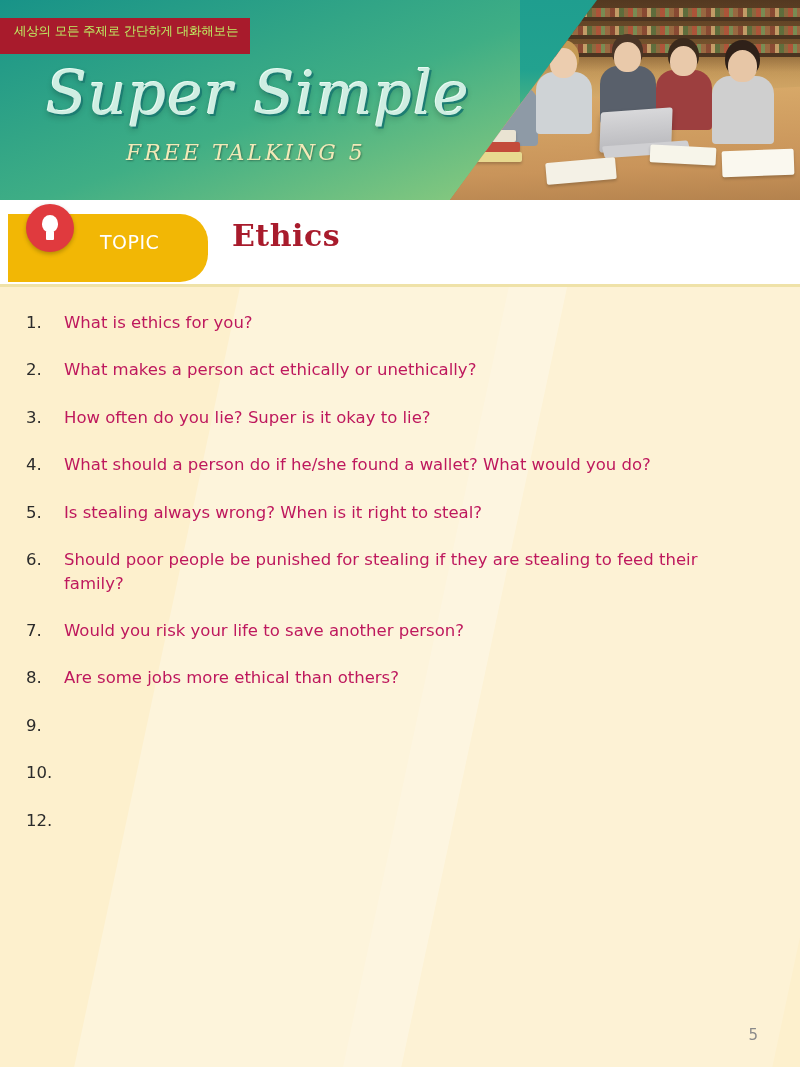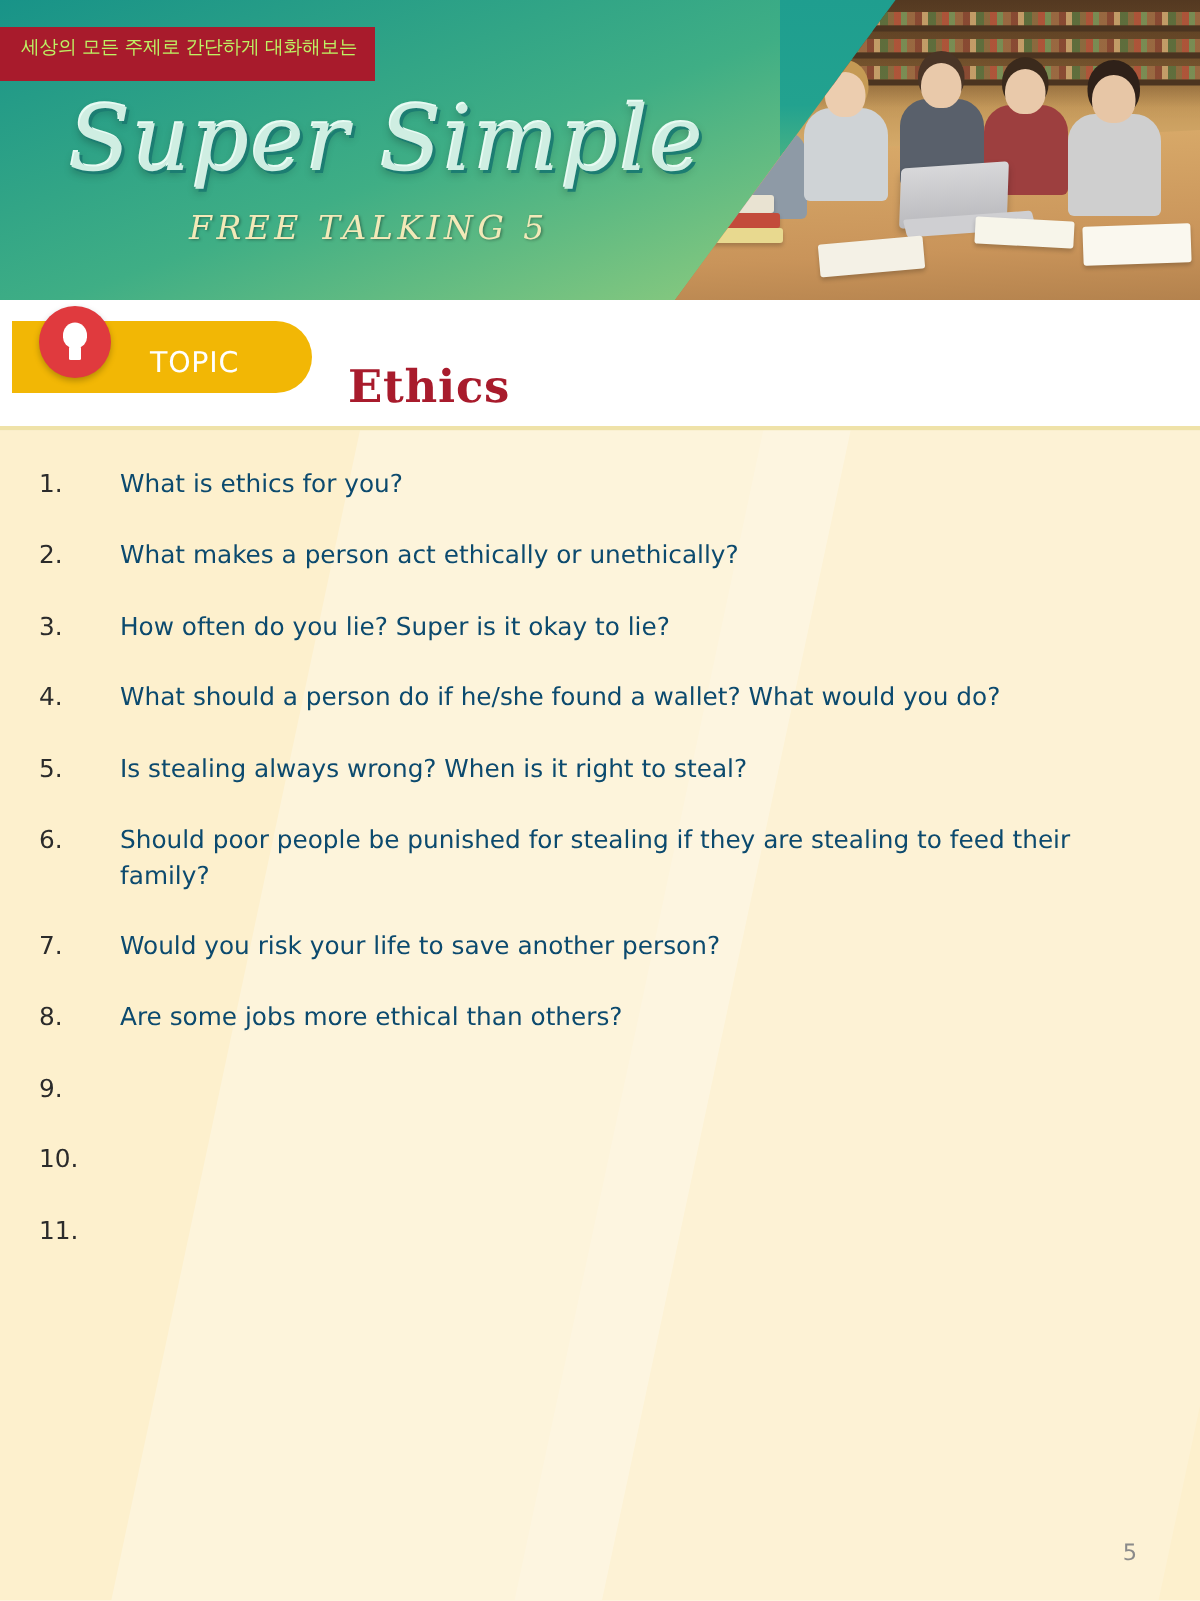--- a/index.html
+++ b/index.html
@@ -153,21 +153,21 @@
   .topic-bar {
     position: relative;
     width: 800px;
     height: 84px;
     background: #ffffff;
     border-bottom: 3px solid #efe2a8;
   }
   .topic-pill {
     position: absolute;
     left: 8px; top: 14px;
-    width: 200px; height: 48px;
+    width: 200px; height: 68px;
     background: #f2b705;
     border-radius: 0 28px 28px 0;
     display: flex;
     align-items: center;
   }
   .bulb-circle {
     position: absolute;
     left: 26px; top: 4px;
     width: 48px; height: 48px;
     border-radius: 50%;
@@ -203,21 +203,20 @@
     letter-spacing: 0.5px;
   }
   .topic-title {
     position: absolute;
     left: 232px; top: 18px;
     font-family: "DejaVu Serif", "Liberation Serif", serif;
     font-size: 30px;
     font-weight: bold;
     color: #a81b2c;
     letter-spacing: 0.5px;
-    margin-top: 23px;
   }
 
   
   .content {
     position: relative;
     width: 800px;
     height: 783px;
     background: #fdf0cd;
     overflow: hidden;
   }
@@ -244,24 +243,23 @@
   }
   .q-num {
     width: 38px;
     flex: 0 0 38px;
     font-size: 16.5px;
     color: #2b2b2b;
     line-height: 1.42;
   }
   .q-text {
     font-size: 16.5px;
-    color: #0c4a6e;
+    color: #be185d;
     line-height: 1.42;
     max-width: 690px;
-    margin-left: 16px;
   }
   .page-number {
     position: absolute;
     right: 42px;
     bottom: 26px;
     font-size: 15px;
     color: #8a8a8a;
   }
 </style>
 </head>
@@ -363,20 +361,20 @@
         <div class="q-num">8.</div>
         <div class="q-text">Are some jobs more ethical than others?</div>
       </div>
       <div class="q-item">
         <div class="q-num">9.</div>
       </div>
       <div class="q-item">
         <div class="q-num">10.</div>
       </div>
       <div class="q-item">
-        <div class="q-num">11.</div>
+        <div class="q-num">12.</div>
       </div>
     </div>
 
     <div class="page-number">5</div>
   </div>
 
 </div>
 
 </body></html>

